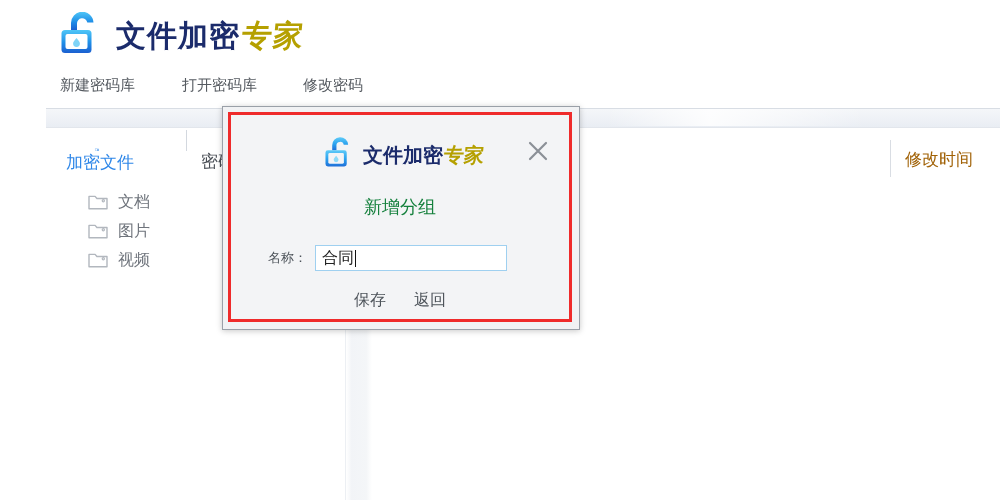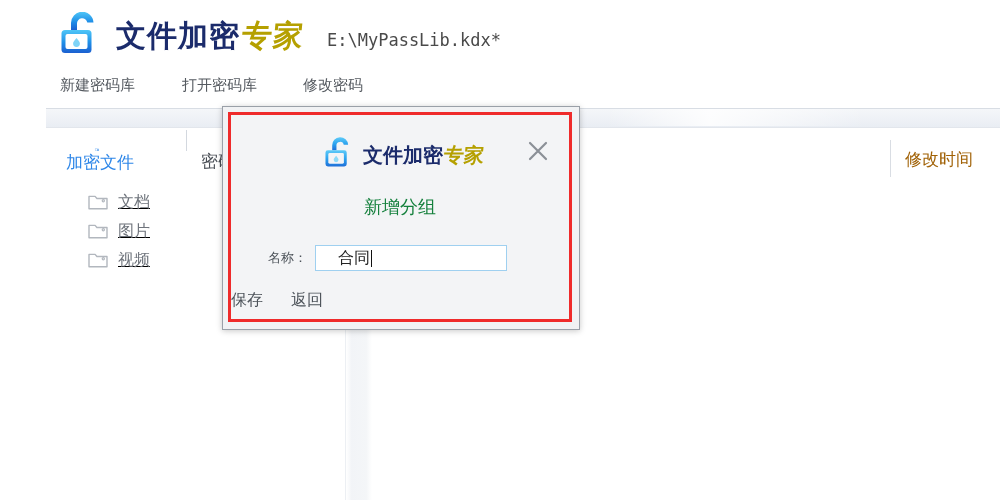--- a/index.html
+++ b/index.html
@@ -46,21 +46,21 @@
   .tab{position:absolute;top:0;display:flex;align-items:center;height:26px;}
   .tab.t0{left:20px;flex-direction:column;}
   .tab.t1{left:155px;}
   .tab-ico{width:22px;height:19px;margin-right:7px;display:block;}
   .tab-label{font-size:17px;font-family:"DejaVu Sans","Liberation Sans",sans-serif;}
   .tab.t0 .tab-label{color:#2f87e8;}
   .tab.t1 .tab-label{color:#4a4f56;}
   .tab-sep{position:absolute;left:140px;top:2px;width:1px;height:21px;background:#d3d8df;}
 
   .tree{position:absolute;left:0;top:60px;width:298px;}
-  .tree-item{position:relative;height:29px;display:flex;align-items:center;padding-left:42px;text-decoration:underline;}
+  .tree-item{position:relative;height:29px;display:flex;align-items:center;padding-left:42px;}
   .tree-ico{width:21px;height:17px;margin-right:9px;display:block;}
   .tree-label{font-size:16px;color:#6f747c;font-family:"DejaVu Sans","Liberation Sans",sans-serif;}
 
   
   .splitter{position:absolute;left:299px;top:19px;width:26px;height:373px;
             background:linear-gradient(to right,#ffffff 0%,#f2f4f7 22%,#f4f6f8 78%,#ffffff 100%);
             border-left:1px solid #eceff3;border-right:1px solid #eceff3;cursor:col-resize;}
 
   
   .rightpanel{position:absolute;left:326px;top:19px;width:674px;height:373px;background:#fff;}
@@ -85,25 +85,25 @@
                font-family:"DejaVu Sans","Liberation Sans",sans-serif;}
   .dlg-close{position:absolute;right:18px;top:23px;width:26px;height:26px;cursor:pointer;}
 
   .dlg-title{position:absolute;left:0;right:0;top:80px;text-align:center;font-size:18px;
              color:#15803d;font-family:"DejaVu Sans","Liberation Sans",sans-serif;}
 
   .dlg-field{position:absolute;left:20px;top:128px;width:300px;height:30px;display:flex;align-items:center;}
   .dlg-fieldlabel{width:56px;text-align:right;font-size:13px;color:#4d535a;margin-right:8px;
                   font-family:"DejaVu Sans","Liberation Sans",sans-serif;}
   .dlg-input{width:192px;height:26px;border:1px solid #9fd0f0;background:#fff;box-sizing:border-box;
-             display:flex;align-items:center;padding-left:22px;position:relative;}
+             display:flex;align-items:center;padding-left:6px;position:relative;}
   .dlg-input-text{font-size:16px;color:#222;font-family:"DejaVu Sans","Liberation Sans",sans-serif;}
   .caret{display:inline-block;width:1px;height:17px;background:#111;margin-left:1px;}
 
-  .dlg-actions{position:absolute;left:0;right:0;top:175px;display:flex;gap:28px;}
+  .dlg-actions{position:absolute;left:0;right:0;top:175px;display:flex;justify-content:center;gap:28px;}
   .dlg-btn{font-size:16px;color:#4d535a;cursor:pointer;
            font-family:"DejaVu Sans","Liberation Sans",sans-serif;}
 </style>
 </head>
 <body>
 
 <div id="app">
 
   <div class="brandbar">
 
@@ -119,21 +119,20 @@
       <rect x="3.5" y="18" width="30" height="23" rx="3.5" fill="url(#lockg)"></rect>
       <rect x="7.5" y="22" width="22" height="15" rx="2" fill="#ffffff"></rect>
       <path d="M18.5 26 c2.6 3.1 3.4 4.3 3.4 5.6 a3.4 3.4 0 0 1-6.8 0 c0-1.3 .8-2.5 3.4-5.6 Z" fill="#7fd4f7"></path>
     </svg>
 
     <div class="brand-name">
       <span class="bn-blue">文件加密</span>
       <span class="bn-gold">专家</span>
     </div>
 
-    <div class="filepath">E:\MyPassLib.kdx*</div>
   </div>
 
   <div class="menubar">
     <div class="menu-item m0">新建密码库</div>
     <div class="menu-item m1">打开密码库</div>
     <div class="menu-item m2">修改密码</div>
   </div>
 
   <div class="mainwin">
 

